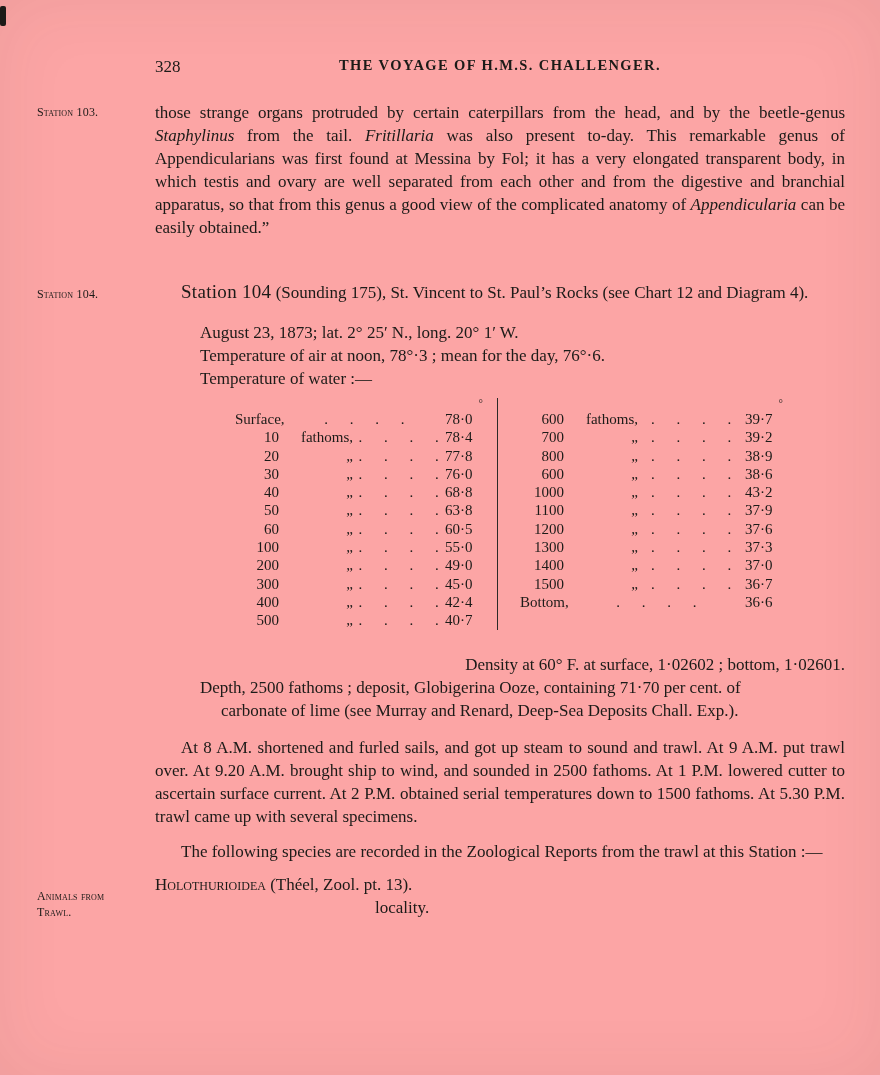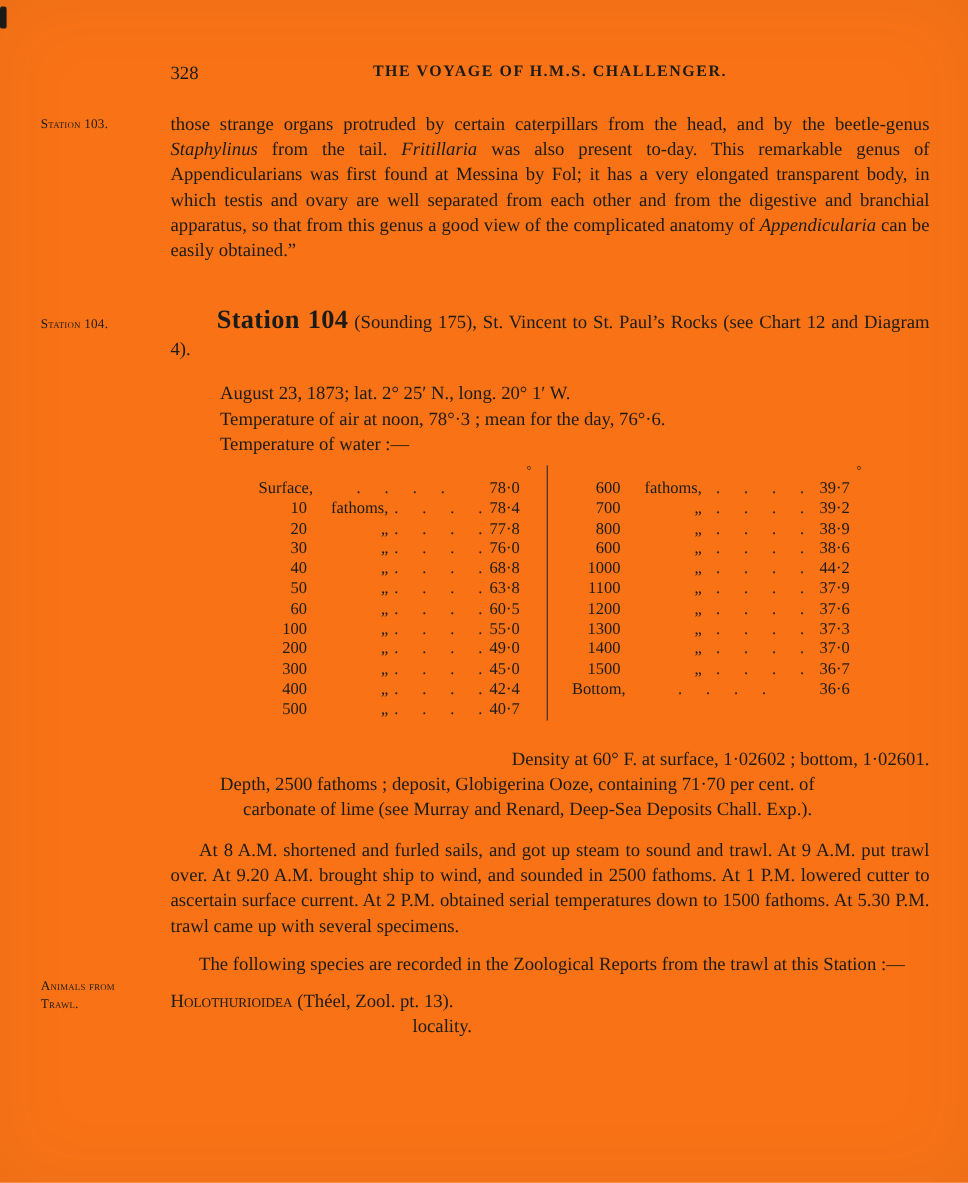--- a/index.html
+++ b/index.html
@@ -1,19 +1,19 @@
 <!DOCTYPE html>
 <html><head>
 <meta charset="utf-8">
 <style>
   html,body { margin:0; padding:0; }
   .page {
     position:relative;
     width:880px; height:1075px;
-    background:#f97316;
+    background:#fca5a5;
     box-shadow: inset 0 0 70px rgba(60,55,40,0.07);
     font-family:"Liberation Serif","DejaVu Serif",serif;
     color:#1c1b18;
     overflow:hidden;
   }
   .scan-mark { position:absolute; left:0; top:6px; width:6px; height:20px; background:#1c1b18; border-radius:2px; }
 
   .running-head { position:absolute; top:57px; left:155px; width:690px; height:22px; }
   .pagenum { position:absolute; left:0; top:0; font-size:17px; }
   .head-title { text-align:center; font-weight:bold; font-size:14.5px; letter-spacing:1.4px; }
@@ -25,21 +25,21 @@
   }
   .mn-103 { top:104px; }
   .mn-104 { top:286px; }
   .mn-animals { top:888px; }
 
   .main {
     position:absolute; left:155px; top:101px; width:690px;
     font-size:17px; line-height:23px; text-align:justify;
   }
   .it { font-style:italic; }
-  .sta-bold { font-weight:bold; font-size:24px; letter-spacing:0.3px;margin-left:16px; }
+  .sta-bold { font-weight:normal; font-size:19px; letter-spacing:0.3px; }
 
   .station-heading { margin-top:40px; line-height:25px; text-indent:26px; }
   .detail-lines { margin-top:16px; }
   .ind1 { margin-left:45px; text-align:left; }
 
   .water-table {
     margin:8px 0 0 80px; width:556px; display:flex;
     font-size:15px; line-height:18.3px; text-align:left;
   }
   .wt-left  { width:262px; padding-right:6px; box-sizing:border-box; }
@@ -206,21 +206,21 @@
         <div class="wt-row">
             <span class="wt-num">600</span>
             <span class="wt-unit">„</span>
             <span class="wt-leader">. . . .</span>
             <span class="wt-temp">38·6</span>
           </div>
         <div class="wt-row">
             <span class="wt-num">1000</span>
             <span class="wt-unit">„</span>
             <span class="wt-leader">. . . .</span>
-            <span class="wt-temp">44·2</span>
+            <span class="wt-temp">43·2</span>
           </div>
         <div class="wt-row">
             <span class="wt-num">1100</span>
             <span class="wt-unit">„</span>
             <span class="wt-leader">. . . .</span>
             <span class="wt-temp">37·9</span>
           </div>
         <div class="wt-row">
             <span class="wt-num">1200</span>
             <span class="wt-unit">„</span>

